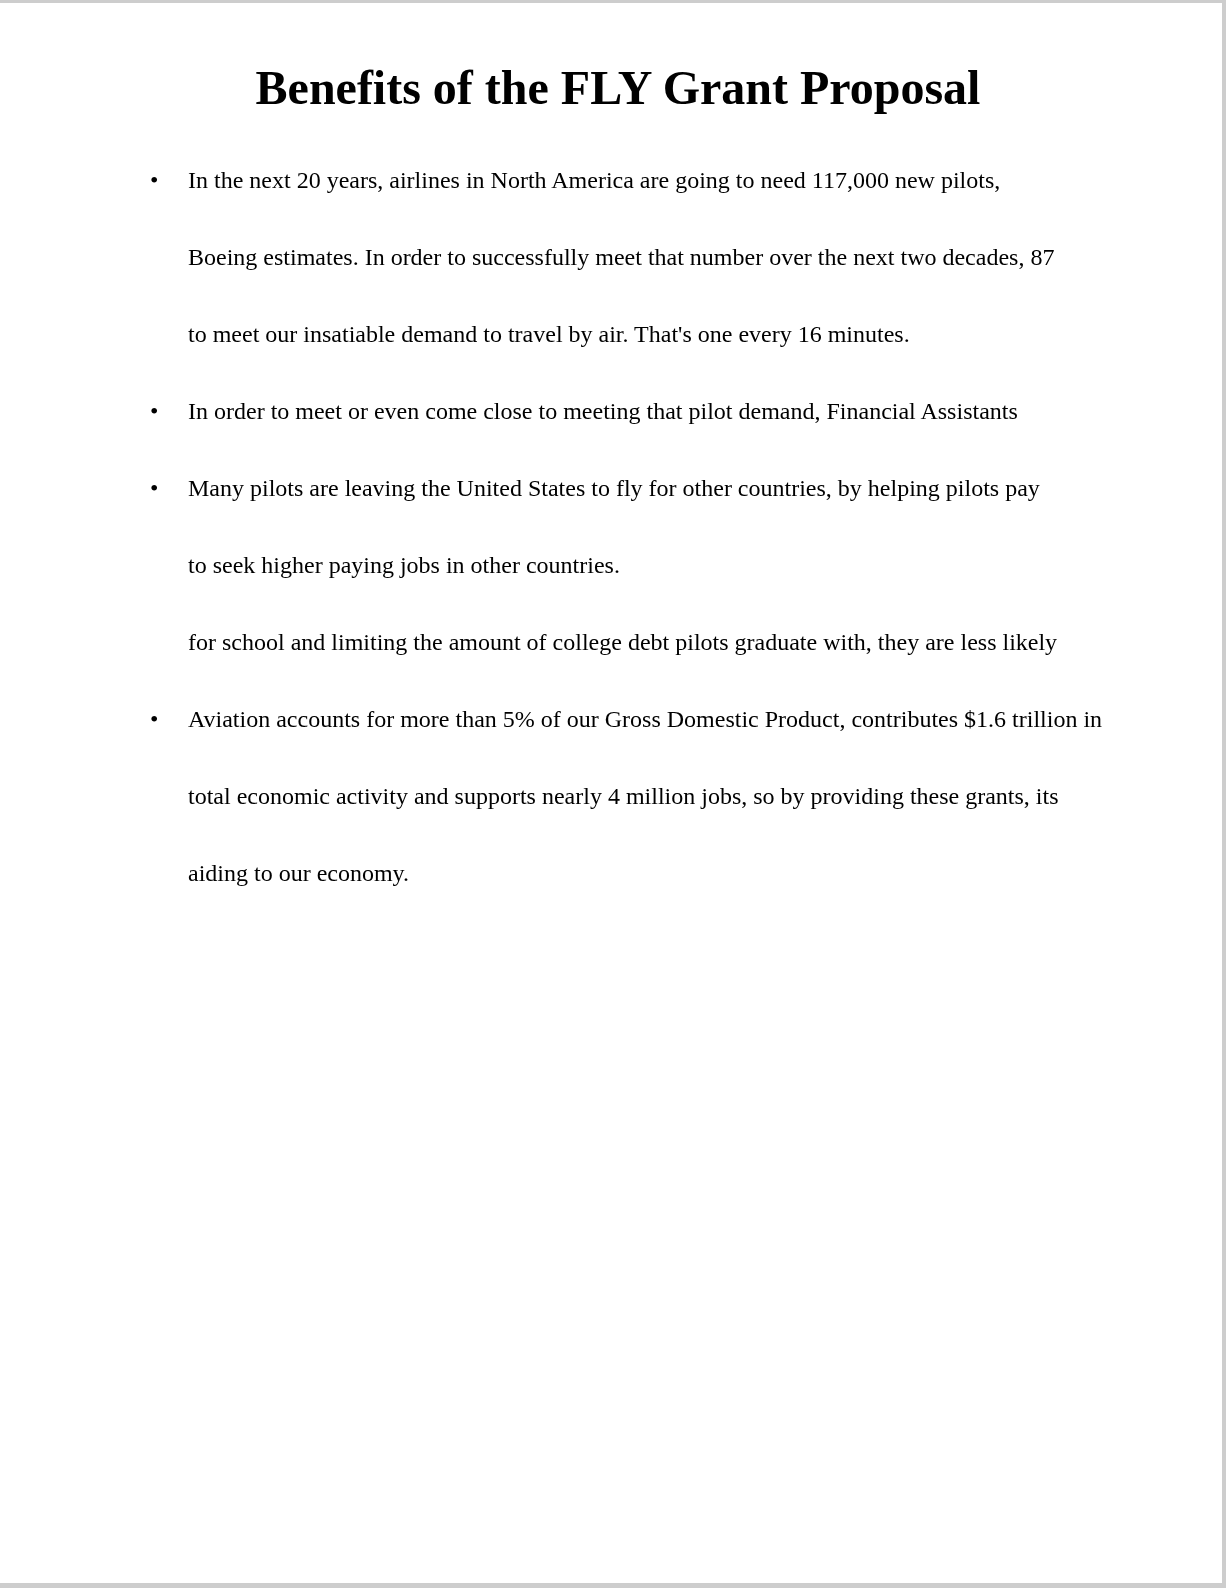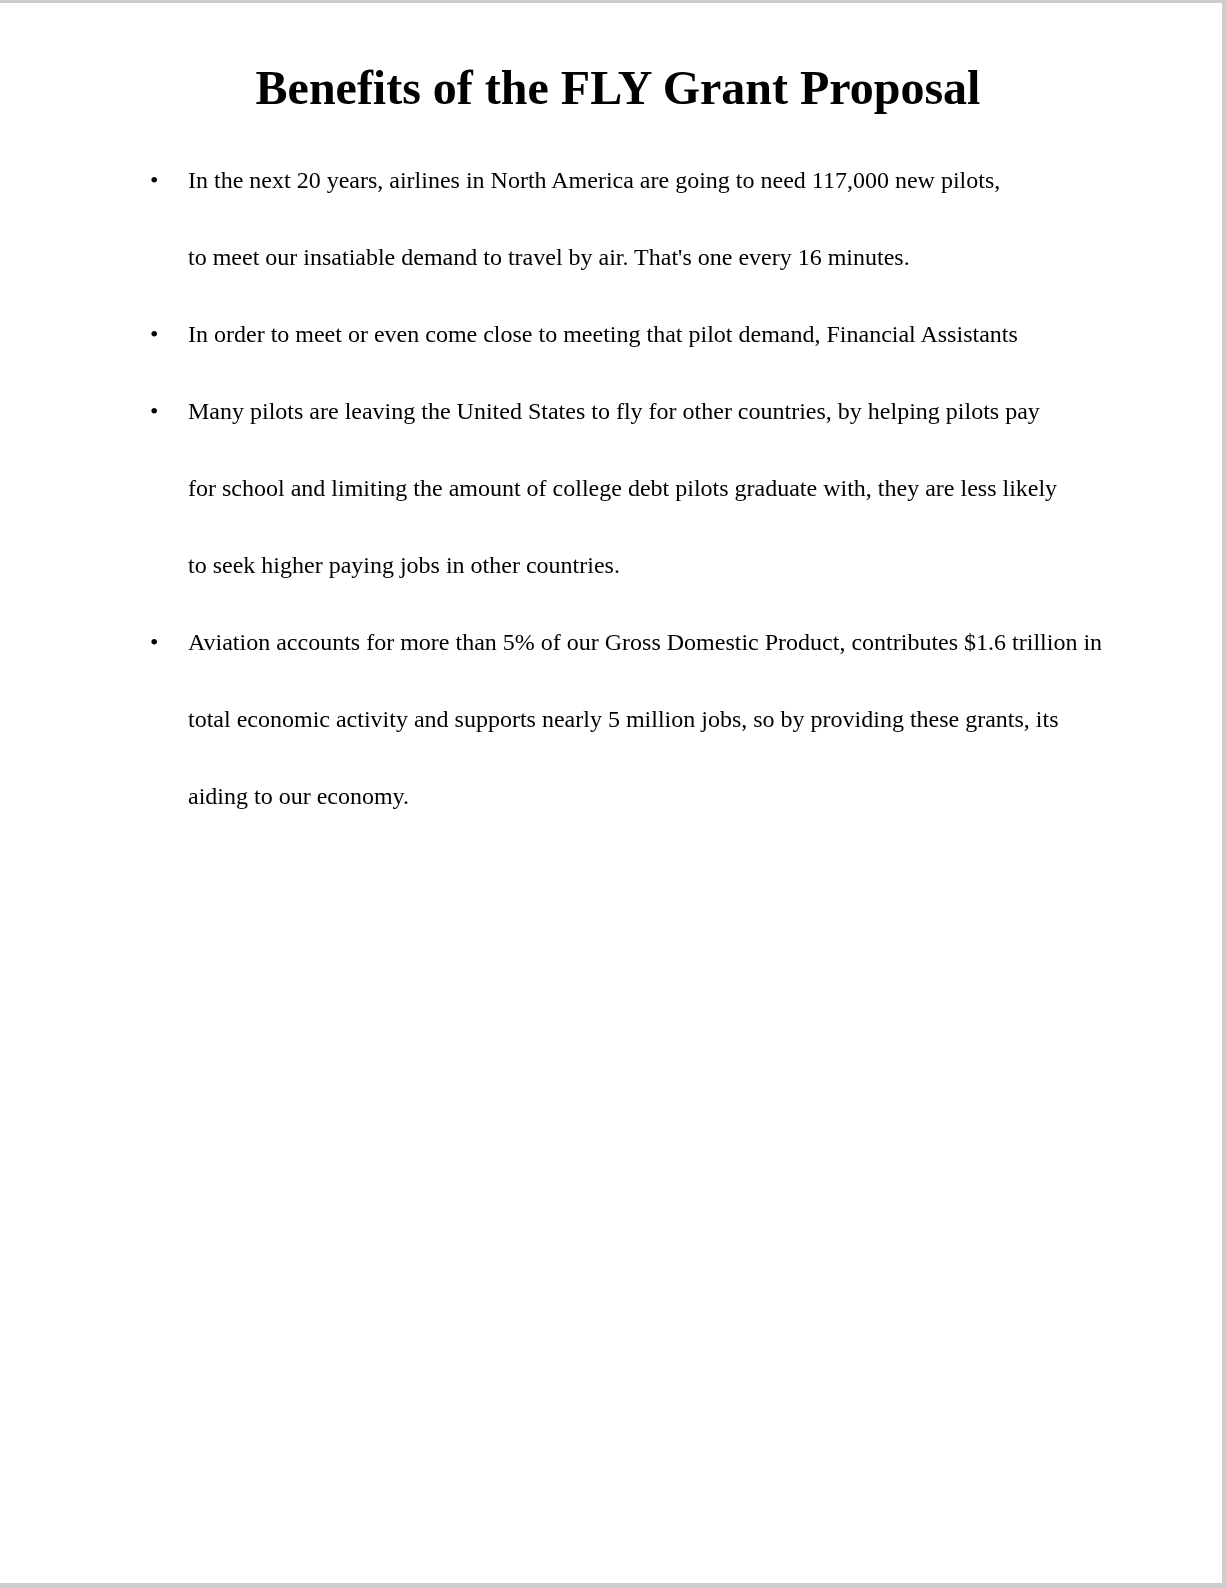--- a/index.html
+++ b/index.html
@@ -64,32 +64,33 @@
   <div class="edge edge-top"></div>
   <div class="edge edge-right"></div>
   <div class="edge edge-bottom"></div>
 
   <h1 class="doc-title">Benefits of the FLY Grant Proposal</h1>
 
   <ul class="bullet-list">
       <li>
         <span class="bullet-marker">•</span>
         <div class="bullet-line">In the next 20 years, airlines in North America are going to need 117,000 new pilots,</div>
+        <div class="bullet-line">Boeing estimates. In order to successfully meet that number over the next two decades, 87</div>
         <div class="bullet-line">to meet our insatiable demand to travel by air. That's one every 16 minutes.</div>
       </li>
       <li>
         <span class="bullet-marker">•</span>
         <div class="bullet-line">In order to meet or even come close to meeting that pilot demand, Financial Assistants</div>
       </li>
       <li>
         <span class="bullet-marker">•</span>
         <div class="bullet-line">Many pilots are leaving the United States to fly for other countries, by helping pilots pay</div>
+        <div class="bullet-line">to seek higher paying jobs in other countries.</div>
         <div class="bullet-line">for school and limiting the amount of college debt pilots graduate with, they are less likely</div>
-        <div class="bullet-line">to seek higher paying jobs in other countries.</div>
       </li>
       <li>
         <span class="bullet-marker">•</span>
         <div class="bullet-line">Aviation accounts for more than 5% of our Gross Domestic Product, contributes $1.6 trillion in</div>
-        <div class="bullet-line">total economic activity and supports nearly 5 million jobs, so by providing these grants, its</div>
+        <div class="bullet-line">total economic activity and supports nearly 4 million jobs, so by providing these grants, its</div>
         <div class="bullet-line">aiding to our economy.</div>
       </li>
     </ul>
 </div>
 
 </body></html>

